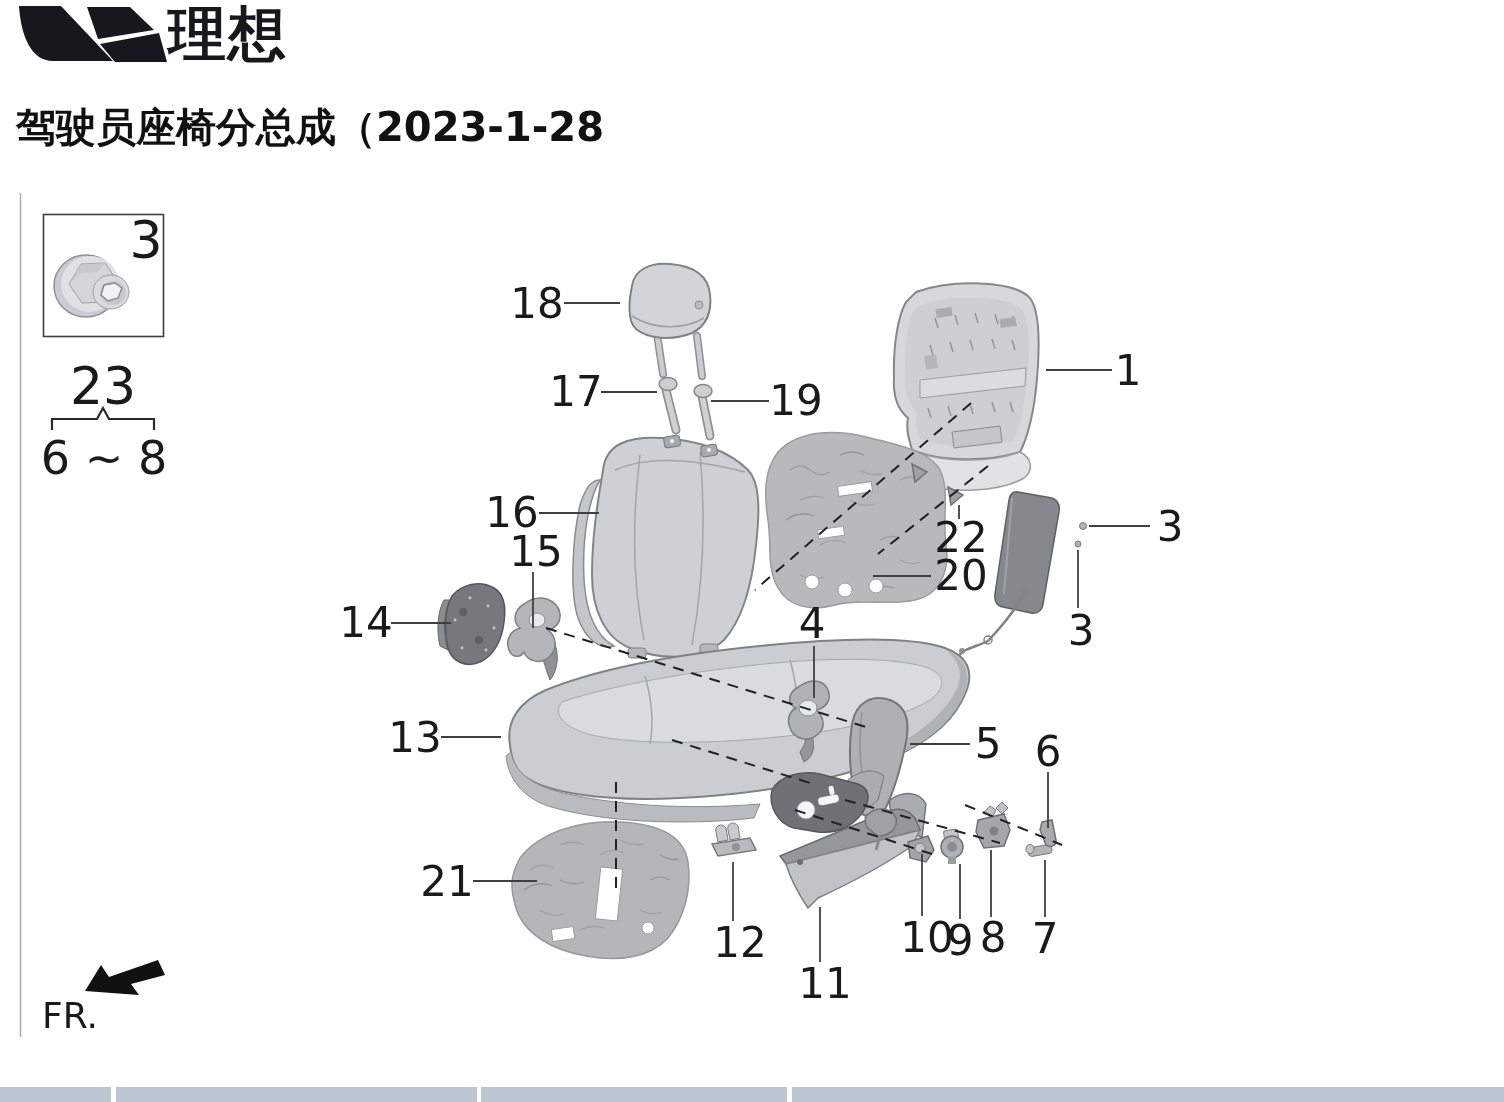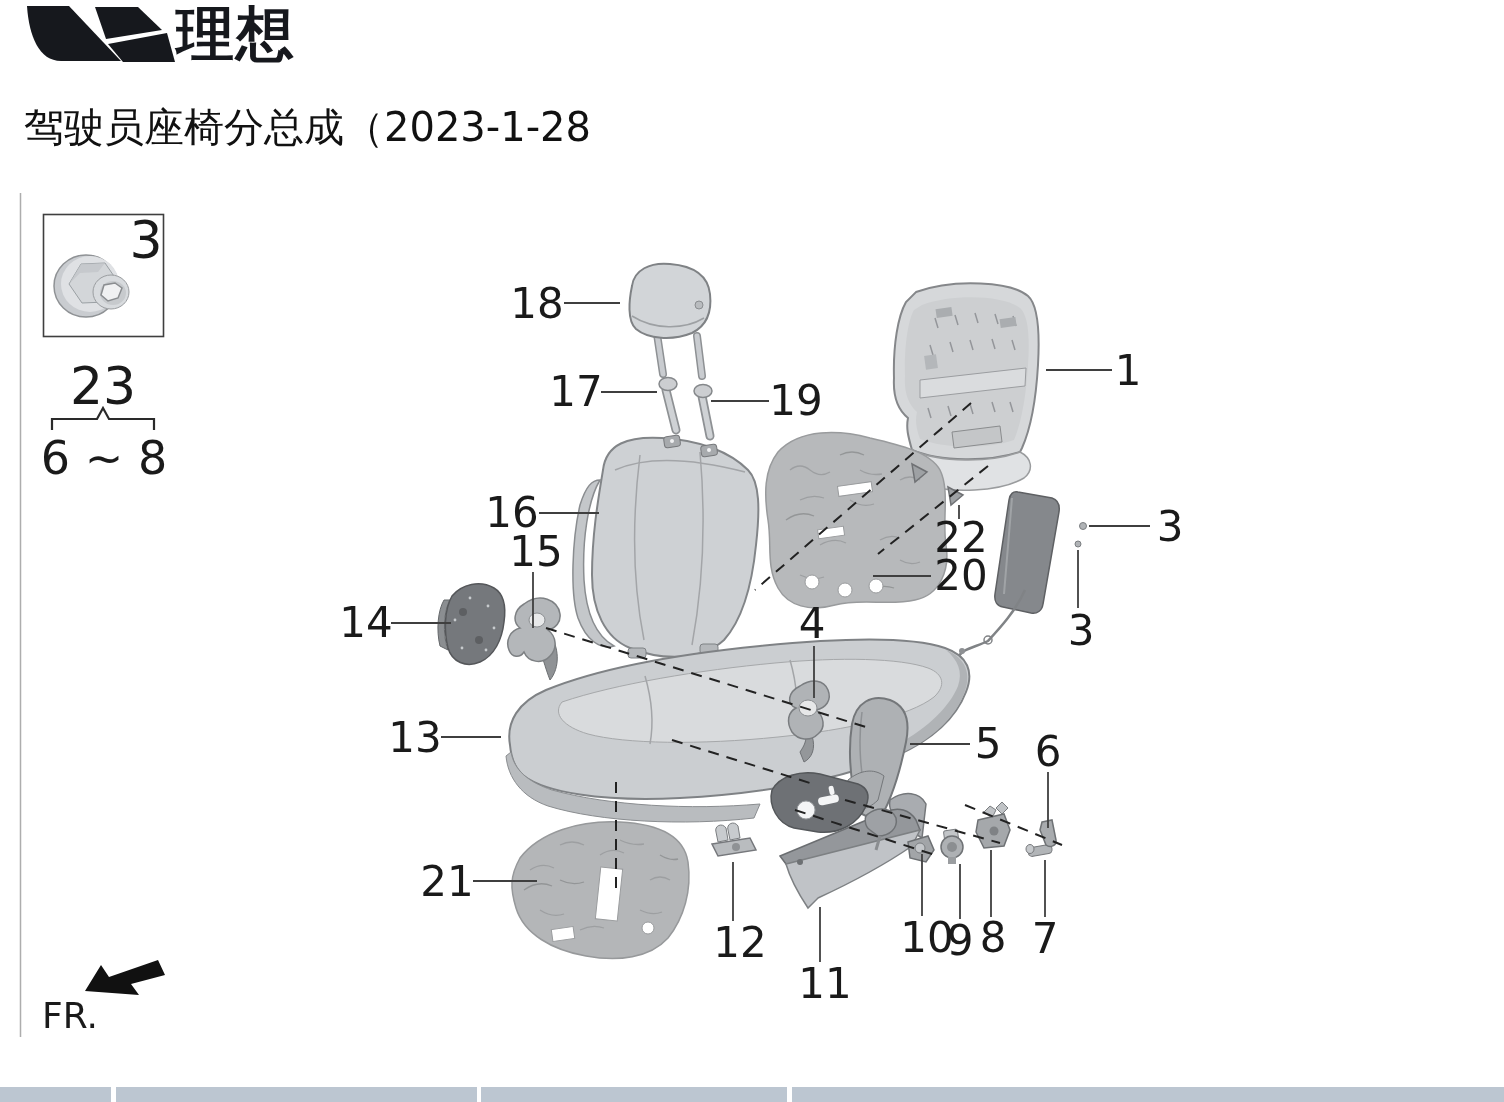--- a/index.html
+++ b/index.html
@@ -1,23 +1,23 @@
 <!DOCTYPE html>
 <html><head>
 <meta charset="utf-8">
 <style>
   html,body{margin:0;padding:0;background:#ffffff;}
   body{width:1504px;height:1102px;position:relative;overflow:hidden;
        font-family:"DejaVu Sans","Liberation Sans",sans-serif;color:#111;}
   .page{position:absolute;inset:0;}
-  .hdr{position:absolute;left:16px;top:0;width:1264px;height:170px;}
+  .hdr{position:absolute;left:8px;top:0;width:1264px;height:170px;}
   .logo-mark{position:absolute;left:8px;top:4px;}
   .logo-text{position:absolute;left:160px;top:-4px;font-size:58px;font-weight:600;
              letter-spacing:2px;color:#16181d;}
-  .title{position:absolute;left:8px;top:100px;font-size:40px;font-weight:400;color:#111;}
+  .title{position:absolute;left:8px;top:100px;font-size:40px;font-weight:700;color:#111;}
   svg text.callout{font-family:"DejaVu Sans","Liberation Sans",sans-serif;
                    font-size:42px;fill:#1a1a1a;}
   svg text.big{font-size:52px;}
   svg text.mid{font-size:46px;}
   svg text.fr{font-size:36px;}
   .diagram-svg{position:absolute;left:0;top:0;}
 </style>
 </head>
 <body>
 

